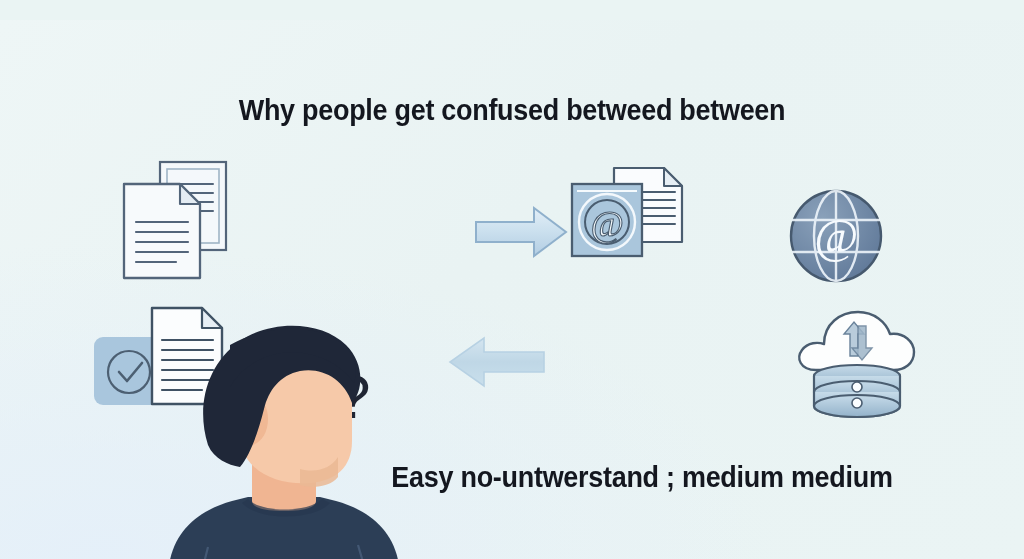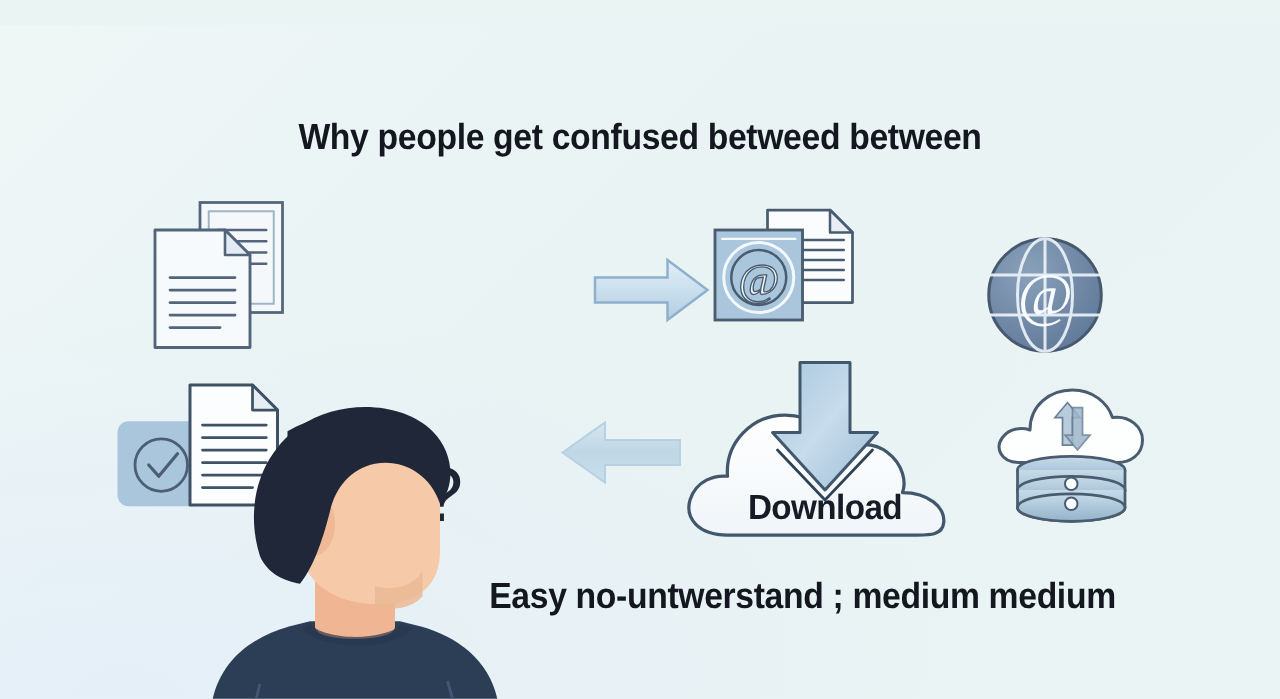--- a/index.html
+++ b/index.html
@@ -173,48 +173,20 @@
         <linearGradient id="arL" x1="0" y1="0" x2="0" y2="1">
           <stop offset="0%" stop-color="#d4e5f0"></stop>
           <stop offset="50%" stop-color="#bfd7e6"></stop>
           <stop offset="100%" stop-color="#c9dfec"></stop>
         </linearGradient>
       </defs>
       <path d="M98 16 L38 16 L38 2 L4 26 L38 50 L38 36 L98 36 Z" fill="url(#arL)" stroke="#b7d1e3" stroke-width="1.6"></path>
     </svg>
   </div>
 
-  <div class="cloudwrap" style="left:544px;top:268px;width:232px;height:148px;">
-    <svg width="232" height="148" viewBox="0 0 232 148">
-      <defs>
-        <linearGradient id="arrDn" x1="0" y1="0" x2="1" y2="1">
-          <stop offset="0%" stop-color="#a8c5dc"></stop>
-          <stop offset="50%" stop-color="#c7dcec"></stop>
-          <stop offset="100%" stop-color="#9bbbd5"></stop>
-        </linearGradient>
-        <linearGradient id="cloudG2" x1="0" y1="0" x2="0" y2="1">
-          <stop offset="0%" stop-color="#ffffff"></stop>
-          <stop offset="100%" stop-color="#f0f5f9"></stop>
-        </linearGradient>
-      </defs>
-      <path d="M38 140
-               C14 140 4 126 8 112
-               C13 96 28 92 38 93
-               C36 66 58 44 84 44
-               C106 44 122 57 129 74
-               C138 66 155 65 166 74
-               C179 84 181 98 178 106
-               C199 106 212 118 211 130
-               C210 140 200 140 190 140 Z" fill="url(#cloudG2)" stroke="#41586c" stroke-width="2.6" stroke-linejoin="round"></path>
-
-      <path d="M96 2 L96 58 L74 58 L116 104 L158 58 L136 58 L136 2 Z" fill="url(#arrDn)" stroke="#41586c" stroke-width="2.4" stroke-linejoin="round"></path>
-      <path d="M78 72 L116 112 L154 72" fill="none" stroke="#2f4355" stroke-width="2.2" stroke-linecap="round" stroke-linejoin="round"></path>
-    </svg>
-    <div class="cloud-label" style="top:102px;font-size:28px;">Download</div>
-  </div>
 
   <div class="node" style="left:794px;top:288px;">
     <svg width="126" height="112" viewBox="0 0 126 112">
       <defs>
         <linearGradient id="dbG" x1="0" y1="0" x2="0" y2="1">
           <stop offset="0%" stop-color="#c6dbe9"></stop>
           <stop offset="100%" stop-color="#93b2ca"></stop>
         </linearGradient>
       </defs>
 

